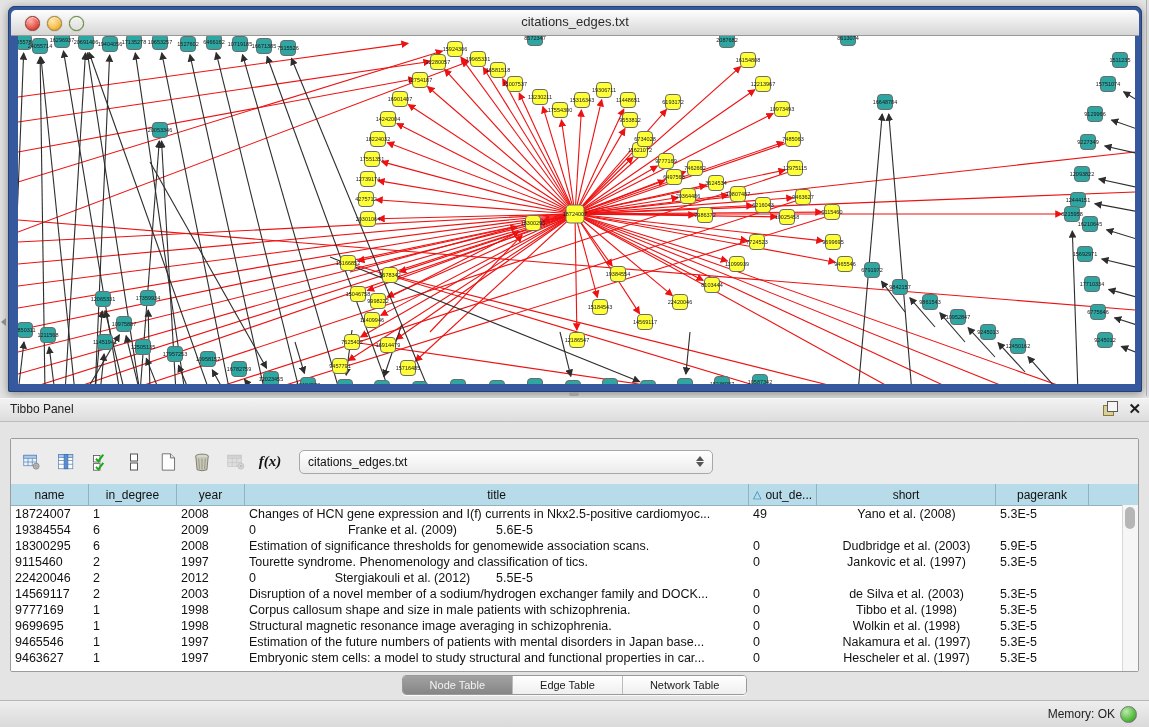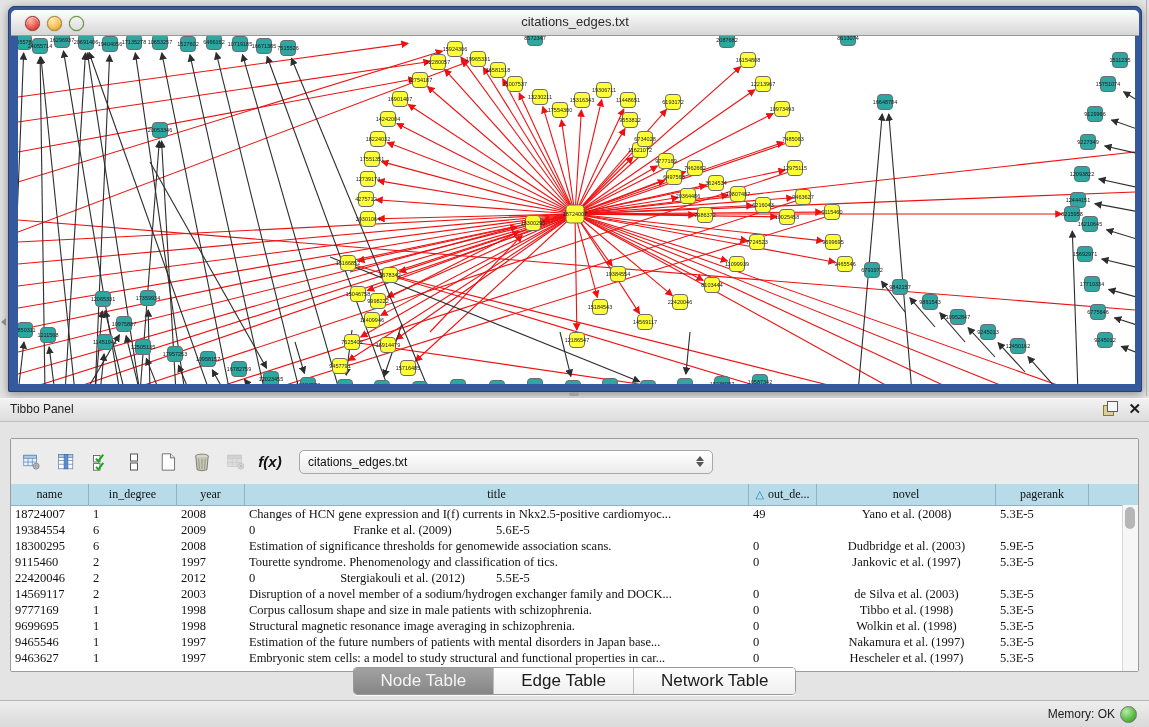--- a/index.html
+++ b/index.html
@@ -37,44 +37,44 @@
   .tp-float{width:15px;height:15px;position:relative;cursor:pointer;}
   .tp-float .sq1{position:absolute;left:0;bottom:0;width:9px;height:9px;border:1px solid #8a7a35;background:#d9cf9a;}
   .tp-float .sq2{position:absolute;right:0;top:0;width:9px;height:9px;border:1px solid #5a5a5a;background:#f5f5f5;}
   .tp-close{font-size:15px;font-weight:bold;color:#1d1d1d;cursor:pointer;line-height:15px;}
 
   .tp-box{position:absolute;left:10px;top:40px;width:1127px;height:232px;border:1px solid #9c9c9c;
     border-radius:2px;background:#ffffff;display:flex;flex-direction:column;overflow:hidden;}
   .toolbar{height:45px;flex:none;background:#ececec;display:flex;align-items:center;padding:0 6px;gap:4px;}
   .tool-btn{width:30px;height:32px;display:flex;align-items:center;justify-content:center;border:none;background:transparent;cursor:pointer;}
   .tool-btn.disabled{opacity:.45;}
-  .fx{font-family:Liberation Sans, sans-serif;font-style:italic;font-weight:bold;font-size:15px;color:#111;}
+  .fx{font-family:Liberation Serif, serif;font-style:italic;font-weight:bold;font-size:15px;color:#111;}
   .combo{margin-left:10px;width:396px;height:22px;border:1px solid #a8a8a8;border-radius:5px;
     background:linear-gradient(#ffffff,#ebebeb);display:flex;align-items:center;padding:0 8px;font-size:12px;color:#111;cursor:pointer;}
   .combo .cv{flex:1;}
   .combo .spin{display:flex;flex-direction:column;gap:1px;align-items:center;}
   .combo .spin i{width:0;height:0;border-left:4px solid transparent;border-right:4px solid transparent;}
   .combo .spin i.up{border-bottom:5px solid #555;}
   .combo .spin i.down{border-top:5px solid #555;}
 
-  .tbl{position:relative;flex:1;background:#fff;overflow:hidden;font-family:Liberation Serif, serif;}
+  .tbl{position:relative;flex:1;background:#fff;overflow:hidden;}
   .thead{display:flex;height:21px;background:#b7dbe9;border-bottom:1px solid #8fb3c2;}
   .th{display:flex;align-items:center;justify-content:center;font-size:12px;color:#111;
     border-right:1px solid #8fb3c2;box-sizing:border-box;cursor:pointer;white-space:nowrap;overflow:hidden;}
   .sort-tri{color:#1f7db4;font-size:11px;margin-right:4px;}
   .trow{display:flex;height:16px;align-items:center;font-size:12.5px;color:#111;cursor:default;}
   .td{box-sizing:border-box;padding:0 4px;white-space:nowrap;overflow:hidden;}
   .c0{width:78px;}.c1{width:88px;}.c2{width:68px;}.c3{width:504px;}.c4{width:68px;}.c5{width:179px;}.c6{width:93px;}
   .td.center{text-align:center;}
   .vscroll{position:absolute;top:21px;right:0;bottom:0;width:15px;background:#f6f6f6;border-left:1px solid #d8d8d8;}
   .vthumb{position:absolute;top:2px;left:2px;width:10px;height:22px;border-radius:5px;background:#b6b6b6;}
 
   .tabs-row{position:absolute;left:0;right:0;bottom:5px;text-align:center;}
   .seg{display:inline-flex;border:1px solid #9a9a9a;border-radius:4px;overflow:hidden;background:#fff;box-shadow:0 1px 0 rgba(255,255,255,.8);}
-  .seg .tab{font-size:17px;padding:3px 27px;background:linear-gradient(#ffffff,#efefef);color:#1a1a1a;border:none;border-left:1px solid #bcbcbc;cursor:pointer;}
+  .seg .tab{font-size:11px;padding:3px 27px;background:linear-gradient(#ffffff,#efefef);color:#1a1a1a;border:none;border-left:1px solid #bcbcbc;cursor:pointer;}
   .seg .tab:first-child{border-left:none;}
   .seg .tab.active{background:linear-gradient(#a2a2a2,#868686);color:#f4f4f4;}
 
   
   .statusbar{position:absolute;left:0;top:700px;width:1149px;height:27px;
     background:linear-gradient(#eeeeee,#d9d9d9);border-top:1px solid #b6b6b6;}
   .mem{position:absolute;right:34px;top:6px;font-size:12px;color:#222;}
   .led{position:absolute;right:12px;top:5px;width:15px;height:15px;border-radius:50%;
     background:radial-gradient(circle at 35% 30%,#b9ecab,#57bb43 60%,#2f8c1f);border:1px solid #767676;cursor:pointer;}
 </style>
@@ -828,21 +828,21 @@
               <span>year</span>
             </div>
             <div class="th c3">
               <span>title</span>
             </div>
             <div class="th c4">
               <span class="sort-tri">△</span>
               <span>out_de...</span>
             </div>
             <div class="th c5">
-              <span>novel</span>
+              <span>short</span>
             </div>
             <div class="th c6">
               <span>pagerank</span>
             </div>
           </div>
         <div id="tbody">
             <div class="trow">
               <div class="td c0">18724007</div>
               <div class="td c1">1</div>
               <div class="td c2">2008</div>

